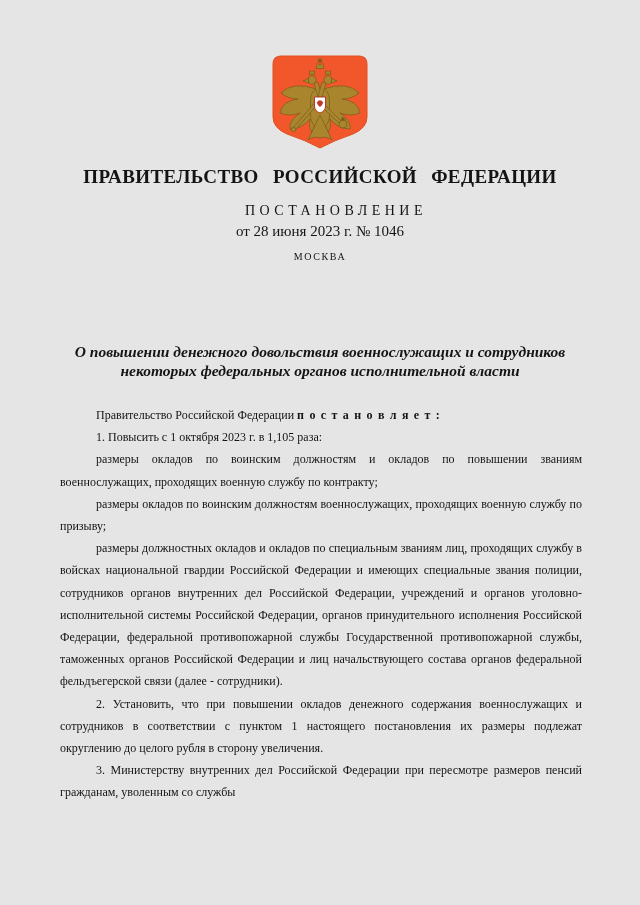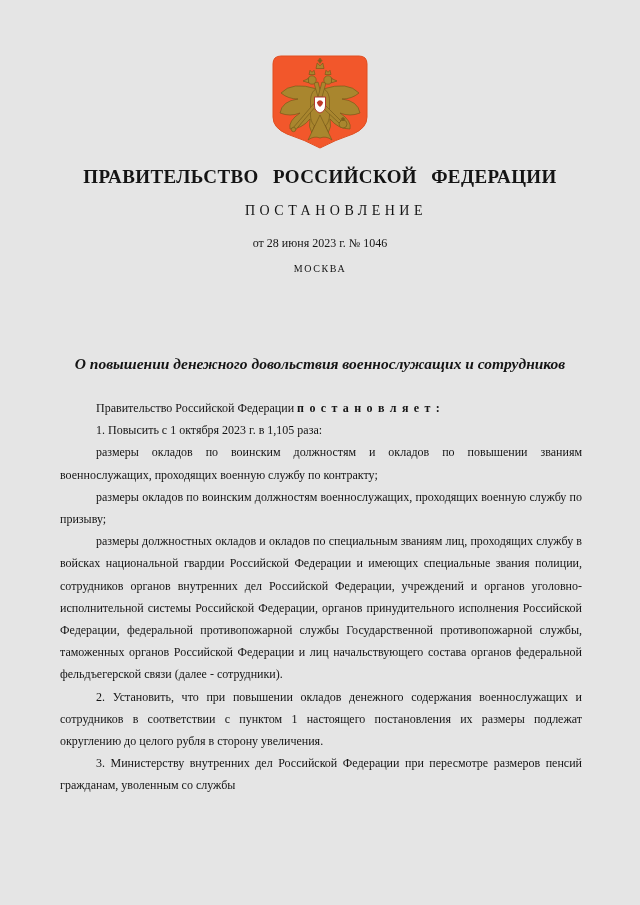--- a/index.html
+++ b/index.html
@@ -9,21 +9,21 @@
     font-family:"Liberation Serif", serif; color:#141414;
     -webkit-font-smoothing:antialiased;
   }
   .center { text-align:center; }
   .emblem { display:block; margin:55px auto 0; }
   .authority {
     margin-top:17px; font-size:19px; font-weight:bold; line-height:22px;
     word-spacing:9px; letter-spacing:0.4px;
   }
   .doctype { margin-top:15px; font-size:14px; line-height:16px; letter-spacing:4.5px;padding-left:32px; }
-  .dateline { margin-top:15px; font-size:12px; line-height:18px; }
+  .dateline { margin-top:3px; font-size:15px; line-height:18px; }
   .city { margin-top:11px; font-size:10px; line-height:11px; letter-spacing:1.6px; }
   .subject { margin-top:80px; font-weight:bold; font-size:15.5px; line-height:19px; }
   .subject div { white-space:nowrap;font-style:italic; }
   .bodytext {
     margin:24px 58px 0 60px; font-size:12px; line-height:22.2px;
     text-align:justify; text-justify:inter-word;
   }
   .bodytext p { margin:0; text-indent:36px; }
   .spaced-bold { font-weight:bold; letter-spacing:1.2px; }
 </style>
@@ -74,20 +74,21 @@
   <div class="authority center">ПРАВИТЕЛЬСТВО РОССИЙСКОЙ ФЕДЕРАЦИИ</div>
 
   <div class="doctype center">ПОСТАНОВЛЕНИЕ</div>
 
   <div class="dateline center">от 28 июня 2023 г. № 1046</div>
 
   <div class="city center">МОСКВА</div>
 
   <div class="subject center">
     <div>О повышении денежного довольствия военнослужащих и сотрудников</div>
+    <div>некоторых федеральных органов исполнительной власти</div>
   </div>
 
   <div class="bodytext">
     <p><span>Правительство Российской Федерации </span><span class="spaced-bold">п о с т а н о в л я е т :</span></p>
     <p>1. Повысить с 1 октября 2023 г. в 1,105 раза:</p>
     <p>размеры окладов по воинским должностям и окладов по повышении званиям военнослужащих, проходящих военную службу по контракту;</p>
     <p>размеры окладов по воинским должностям военнослужащих, проходящих военную службу по призыву;</p>
     <p>размеры должностных окладов и окладов по специальным званиям лиц, проходящих службу в войсках национальной гвардии Российской Федерации и имеющих специальные звания полиции, сотрудников органов внутренних дел Российской Федерации, учреждений и органов уголовно-исполнительной системы Российской Федерации, органов принудительного исполнения Российской Федерации, федеральной противопожарной службы Государственной противопожарной службы, таможенных органов Российской Федерации и лиц начальствующего состава органов федеральной фельдъегерской связи (далее - сотрудники).</p>
     <p>2. Установить, что при повышении окладов денежного содержания военнослужащих и сотрудников в соответствии с пунктом 1 настоящего постановления их размеры подлежат округлению до целого рубля в сторону увеличения.</p>
     <p>3. Министерству внутренних дел Российской Федерации при пересмотре размеров пенсий гражданам, уволенным со службы</p>

